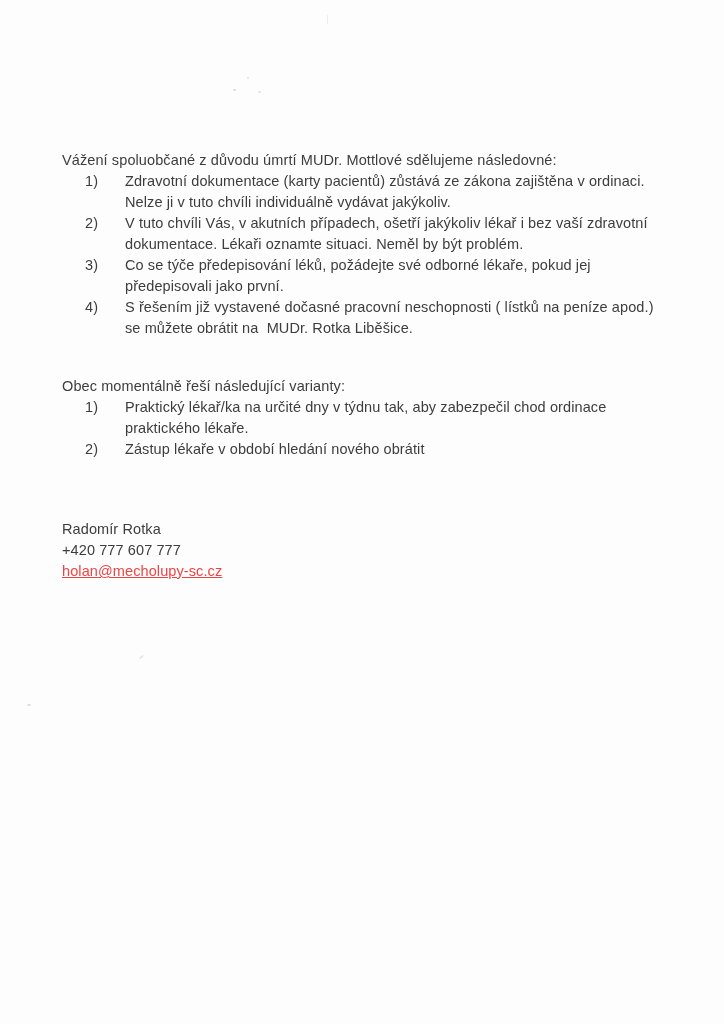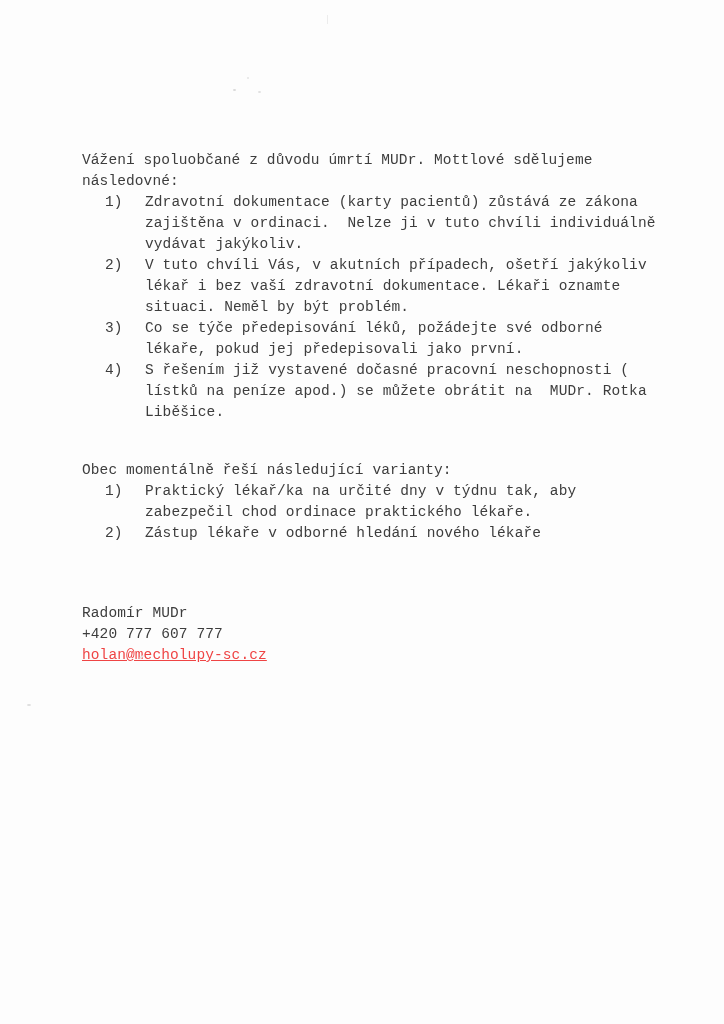--- a/index.html
+++ b/index.html
@@ -7,26 +7,26 @@
     padding: 0;
     background: #e9e9e9;
   }
   .page {
     position: relative;
     width: 724px;
     height: 1024px;
     margin: 0 auto;
     background: #fdfdfd;
     overflow: hidden;
-    font-family: Liberation Mono, monospace;
+    font-family: Liberation Sans, sans-serif;
     color: #3d3d3d;
     font-size: 14.5px;
     line-height: 21px;
     box-sizing: border-box;
-    padding: 150px 60px 0 82px;
+    padding: 150px 60px 0 62px;
     letter-spacing: 0.1px;
   }
   p { margin: 0; }
   .txt { white-space: pre-wrap; }
 
   .intro { margin: 0; }
 
   .num-list { margin-left: 23px; }
   .num-item { display: flex; }
   .num-item .num {
@@ -98,26 +98,26 @@
 
   <p class="section-head">Obec momentálně řeší následující varianty:</p>
 
   <div class="num-list">
     <div class="num-item">
       <span class="num">1)</span>
       <span class="txt">Praktický lékař/ka na určité dny v týdnu tak, aby zabezpečil chod ordinace praktického lékaře.</span>
     </div>
     <div class="num-item">
       <span class="num">2)</span>
-      <span class="txt">Zástup lékaře v odborné hledání nového lékaře</span>
+      <span class="txt">Zástup lékaře v období hledání nového obrátit</span>
     </div>
   </div>
 
 
   <div class="signature">
-    <p>Radomír MUDr</p>
+    <p>Radomír Rotka</p>
     <p>+420 777 607 777</p>
     <p>
       <a class="email-link">holan@mecholupy-sc.cz</a>
     </p>
   </div>
 
 </div>
 
 </body></html>

